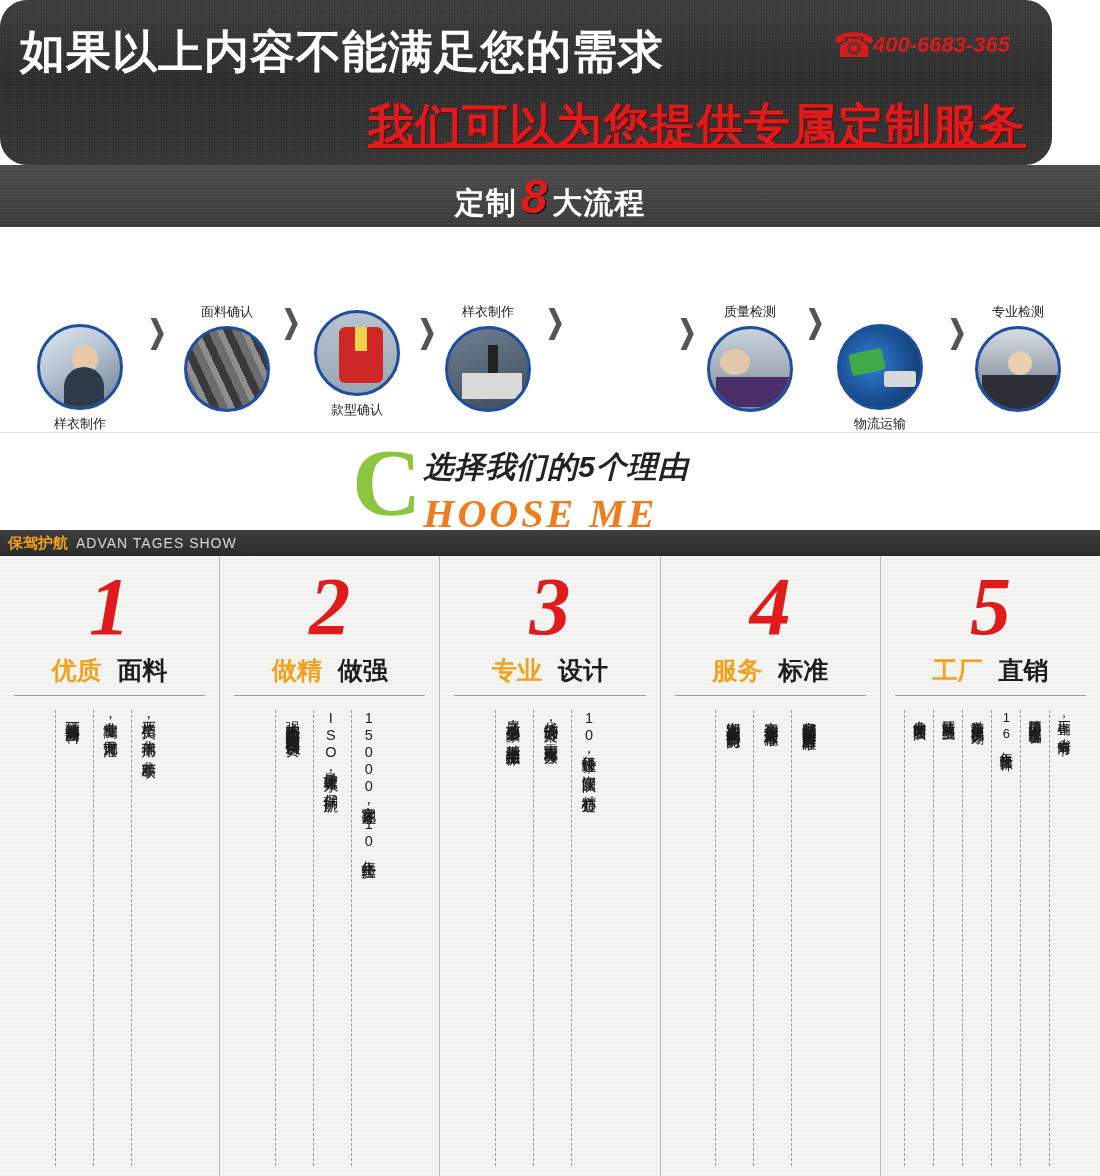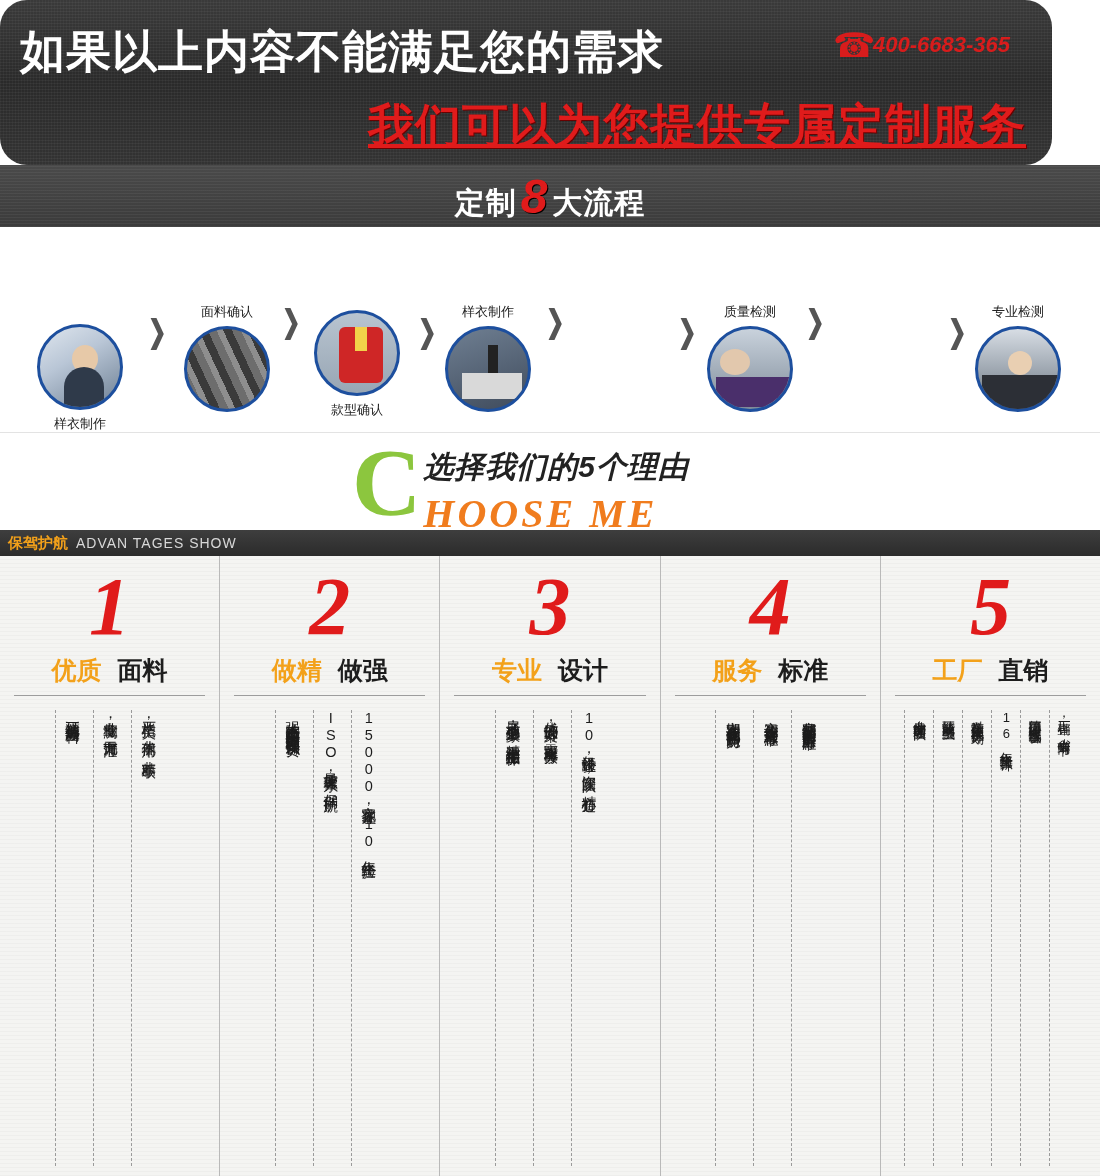--- a/index.html
+++ b/index.html
@@ -318,20 +318,24 @@
   <div class="flow-arrow" style="left:546px; top:82px;">❯</div>
 
   <div class="flow-arrow" style="left:678px; top:92px;">❯</div>
 
   <div class="flow-item" style="left:690px; top:24px;">
     <div class="flow-label">质量检测</div>
     <div class="flow-circle ph-quality" style="margin-top:5px;"></div>
   </div>
   <div class="flow-arrow" style="left:806px; top:82px;">❯</div>
 
+  <div class="flow-item" style="left:820px; top:50px;">
+    <div class="flow-circle ph-logistics"></div>
+    <div class="flow-label">物流运输</div>
+  </div>
   <div class="flow-arrow" style="left:948px; top:92px;">❯</div>
 
   <div class="flow-item" style="left:958px; top:24px;">
     <div class="flow-label">专业检测</div>
     <div class="flow-circle ph-after" style="margin-top:5px;"></div>
   </div>
 
 </div>
 
 <div class="choose">

